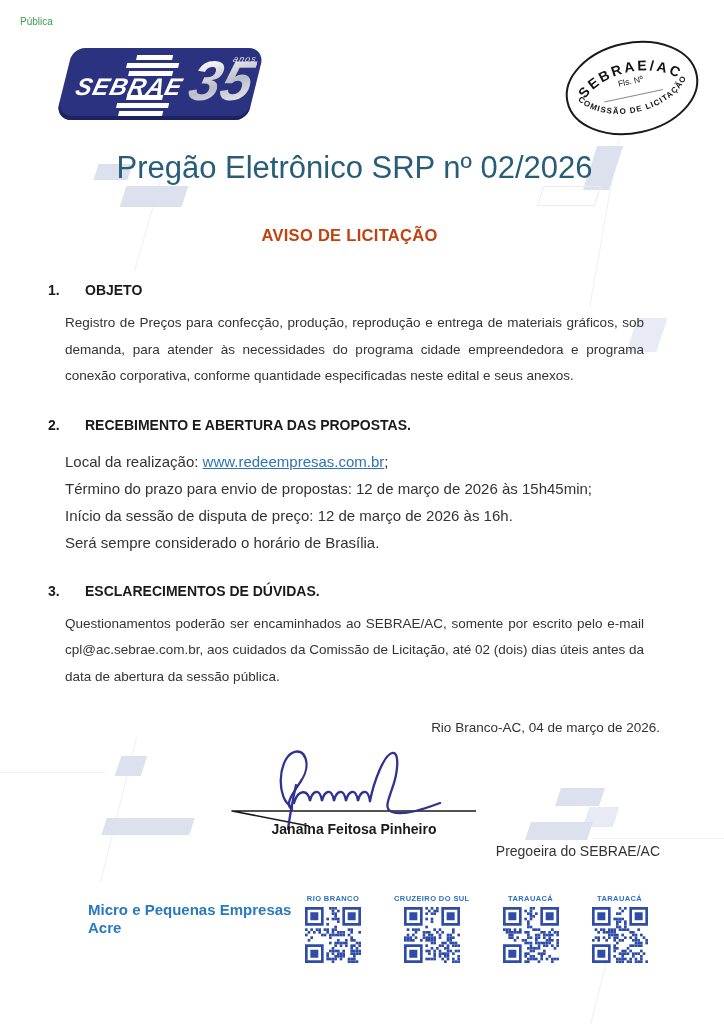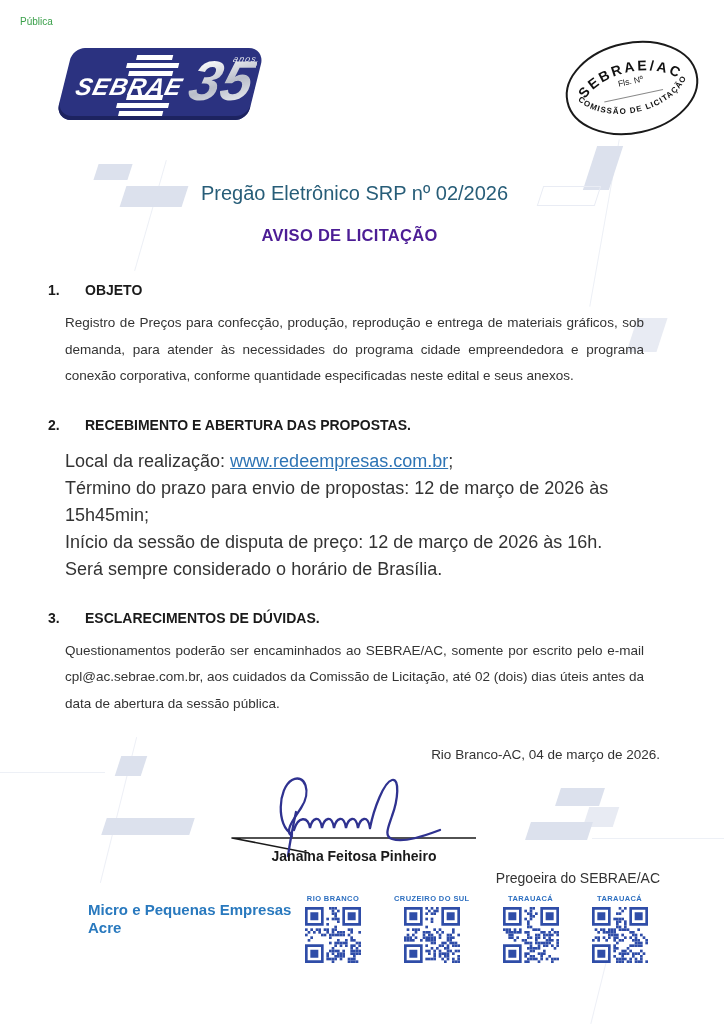--- a/index.html
+++ b/index.html
@@ -41,32 +41,32 @@
                 -webkit-background-clip:text; background-clip:text;
                 color:transparent; }
   .logo-anos { position:absolute; left:163px; top:6px; font-size:9px;
                color:#dfe2ea; font-style:italic; letter-spacing:1px; }
 
   
   .stamp { position:absolute; left:548px; top:30px; }
 
   
   .title { position:absolute; left:0; top:150px; width:709px; text-align:center;
-           font-size:20px; color:#275d78;margin-top:32px; }
+           font-size:31px; color:#275d78; }
   .subtitle { position:absolute; left:0; top:226px; width:699px; text-align:center;
-              font-size:16.5px; font-weight:bold; color:#4c1d95; letter-spacing:.3px; }
+              font-size:16.5px; font-weight:bold; color:#c2410c; letter-spacing:.3px; }
 
   
   .content { position:absolute; left:48px; top:282px; width:612px; }
   .sec-heading { display:flex; font-size:14px; font-weight:bold; color:#1a1a1a; }
   .sec-num { width:37px; flex:none; }
   .sec-body { margin:12px 16px 0 17px; font-size:13.5px; line-height:26.5px;
               text-align:justify; color:#333; }
   .mt { margin-top:27px; }
-  .lines { margin:15px 0 0 17px; font-size:18px; line-height:27px; color:#333; }
+  .lines { margin:15px 0 0 17px; font-size:15px; line-height:27px; color:#333; }
   .link { color:#2e74b5; text-decoration:underline; cursor:pointer; }
   .dateline { margin-top:30px; text-align:right; font-size:13.5px; color:#333; }
 
   
   .sig-wrap { margin-top:6px; text-align:center; }
   .sig-svg { display:block; margin:0 auto; }
   .sig-name { font-size:14px; font-weight:bold; color:#1a1a1a; margin-top:-16px; }
   .sig-role { font-size:14px; color:#333; margin-top:6px;text-align:right; }
 
   

